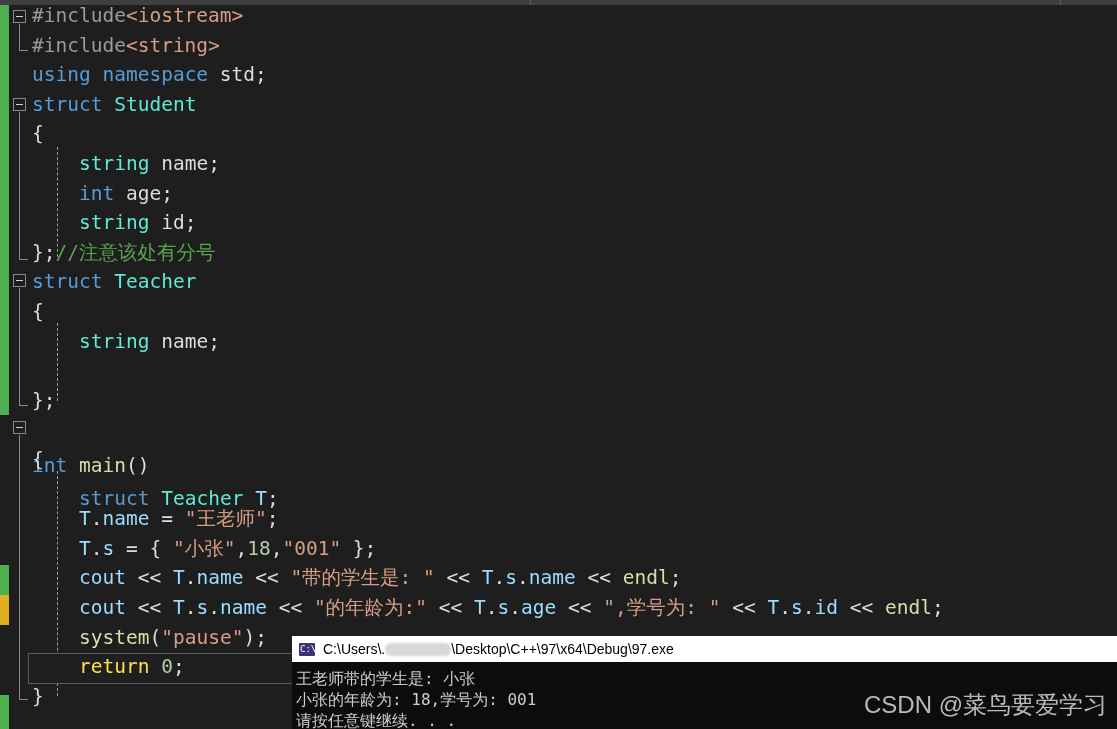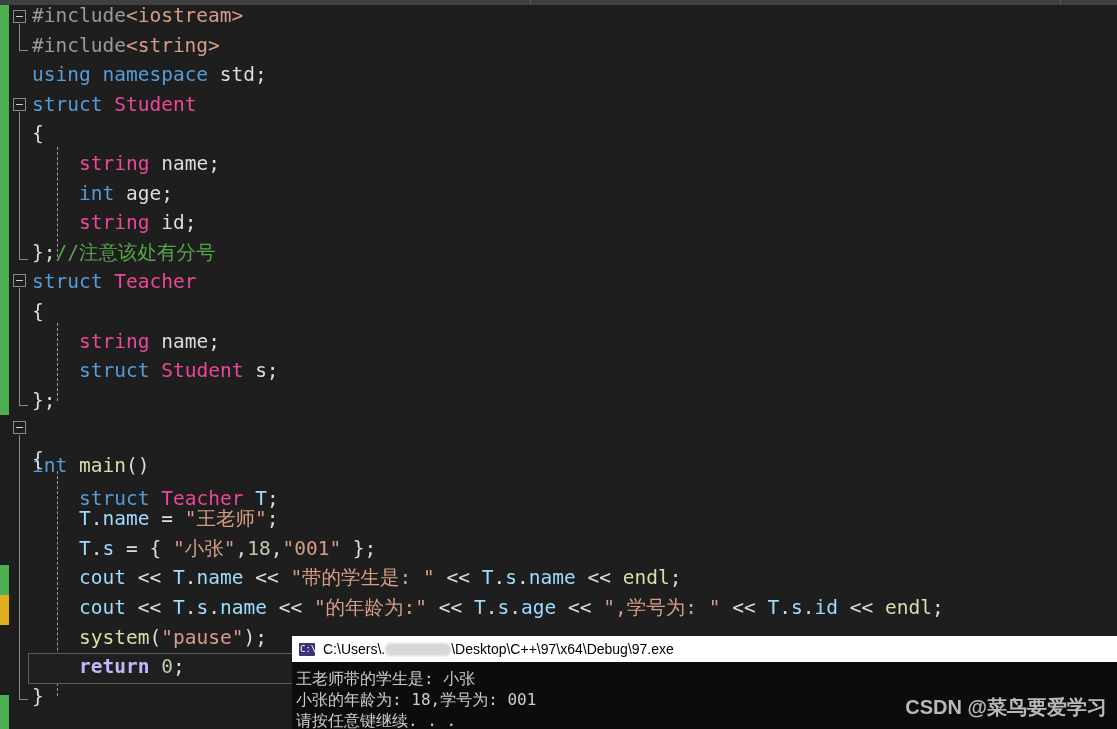--- a/index.html
+++ b/index.html
@@ -75,29 +75,29 @@
     left: 0; height: 30px; line-height: 30px;
     white-space: pre;
     font-family: "DejaVu Sans Mono", "Liberation Mono", monospace;
     font-size: 19.5px;
     letter-spacing: 0px;
     color: #dcdcdc;
   }
 
   
   .kw    { color: #569cd6; }   
-  .type  { color: #ec4899; }   
+  .type  { color: #5eead4; }   
   .pre   { color: #9b9b9b; }   
   .inc   { color: #d69d85; }   
   .str   { color: #d69d85; }   
   .num   { color: #b5cea8; }   
   .cmt   { color: #57a64a; }   
   .var   { color: #9cdcfe; }   
   .fn    { color: #dcdcaa; }   
-  .ctrl  { color: #c4b5fd; font-weight: bold; }   
+  .ctrl  { color: #fde047; }   
   .plain { color: #dcdcdc; }
   .brace { color: #dcdcdc; }
 
   
   .current-line {
     position: absolute;
     border: 1px solid #5c5c5c;
     background: #1f1f1f;
   }
 
@@ -151,24 +151,23 @@
     line-height: 21px;
     color: #cccccc;
     white-space: pre;
   }
 
   
   .watermark {
     position: absolute;
     right: 10px; bottom: 8px;
     font-family: "Liberation Sans", sans-serif;
-    font-size: 20px;
+    font-size: 24px;
     color: #b9b9b9;
     white-space: pre;
-    font-weight: bold;
   }
 </style>
 </head>
 <body>
 
 <div id="root">
 
   <div class="top-strip">
     <div class="seg" style="left:530px"></div>
     <div class="seg" style="left:1060px"></div>
@@ -216,21 +215,20 @@
         <div class="line" style="top: 55.2px; left: 32px;"><span class="kw">using</span><span class="plain"> </span><span class="kw">namespace</span><span class="plain"> std;</span></div>
         <div class="line" style="top: 84.8px; left: 32px;"><span class="kw">struct</span><span class="plain"> </span><span class="type">Student</span></div>
         <div class="line" style="top: 114.4px; left: 32px;"><span class="brace">{</span></div>
         <div class="line" style="top: 144px; left: 79px;"><span class="type">string</span><span class="plain"> name;</span></div>
         <div class="line" style="top: 173.6px; left: 79px;"><span class="kw">int</span><span class="plain"> age;</span></div>
         <div class="line" style="top: 203.2px; left: 79px;"><span class="type">string</span><span class="plain"> id;</span></div>
         <div class="line" style="top: 232.8px; left: 32px;"><span class="brace">};</span><span class="cmt">//注意该处有分号</span></div>
         <div class="line" style="top: 262.4px; left: 32px;"><span class="kw">struct</span><span class="plain"> </span><span class="type">Teacher</span></div>
         <div class="line" style="top: 292px; left: 32px;"><span class="brace">{</span></div>
         <div class="line" style="top: 321.6px; left: 79px;"><span class="type">string</span><span class="plain"> name;</span></div>
-        <div class="line" style="top: 351.2px; left: 79px;"><span class="kw">struct</span><span class="plain"> </span><span class="type">Student</span><span class="plain"> s;</span></div>
         <div class="line" style="top: 380.8px; left: 32px;"><span class="brace">};</span></div>
         <div class="line" style="top: 410.4px; left: 32px; margin-top: 36px;"><span class="kw">int</span><span class="plain"> </span><span class="fn">main</span><span class="plain">()</span></div>
         <div class="line" style="top: 440px; left: 32px;"><span class="brace">{</span></div>
         <div class="line" style="top: 479px; left: 79px;"><span class="kw">struct</span><span class="plain"> </span><span class="type">Teacher</span><span class="plain"> </span><span class="var">T</span><span class="plain">;</span></div>
         <div class="line" style="top: 499.2px; left: 79px;"><span class="var">T</span><span class="plain">.</span><span class="var">name</span><span class="plain"> = </span><span class="str">"王老师"</span><span class="plain">;</span></div>
         <div class="line" style="top: 528.8px; left: 79px;"><span class="var">T</span><span class="plain">.</span><span class="var">s</span><span class="plain"> = { </span><span class="str">"小张"</span><span class="plain">,</span><span class="num">18</span><span class="plain">,</span><span class="str">"001"</span><span class="plain"> };</span></div>
         <div class="line" style="top: 558.4px; left: 79px;"><span class="var">cout</span><span class="plain"> &lt;&lt; </span><span class="var">T</span><span class="plain">.</span><span class="var">name</span><span class="plain"> &lt;&lt; </span><span class="str">"带的学生是: "</span><span class="plain"> &lt;&lt; </span><span class="var">T</span><span class="plain">.</span><span class="var">s</span><span class="plain">.</span><span class="var">name</span><span class="plain"> &lt;&lt; </span><span class="fn">endl</span><span class="plain">;</span></div>
         <div class="line" style="top: 588px; left: 79px;"><span class="var">cout</span><span class="plain"> &lt;&lt; </span><span class="var">T</span><span class="plain">.</span><span class="var">s</span><span class="plain">.</span><span class="var">name</span><span class="plain"> &lt;&lt; </span><span class="str">"的年龄为:"</span><span class="plain"> &lt;&lt; </span><span class="var">T</span><span class="plain">.</span><span class="var">s</span><span class="plain">.</span><span class="var">age</span><span class="plain"> &lt;&lt; </span><span class="str">",学号为: "</span><span class="plain"> &lt;&lt; </span><span class="var">T</span><span class="plain">.</span><span class="var">s</span><span class="plain">.</span><span class="var">id</span><span class="plain"> &lt;&lt; </span><span class="fn">endl</span><span class="plain">;</span></div>
         <div class="line" style="top: 617.6px; left: 79px;"><span class="fn">system</span><span class="plain">(</span><span class="str">"pause"</span><span class="plain">);</span></div>
         <div class="line" style="top: 647.2px; left: 79px;"><span class="ctrl">return</span><span class="plain"> </span><span class="num">0</span><span class="plain">;</span></div>

